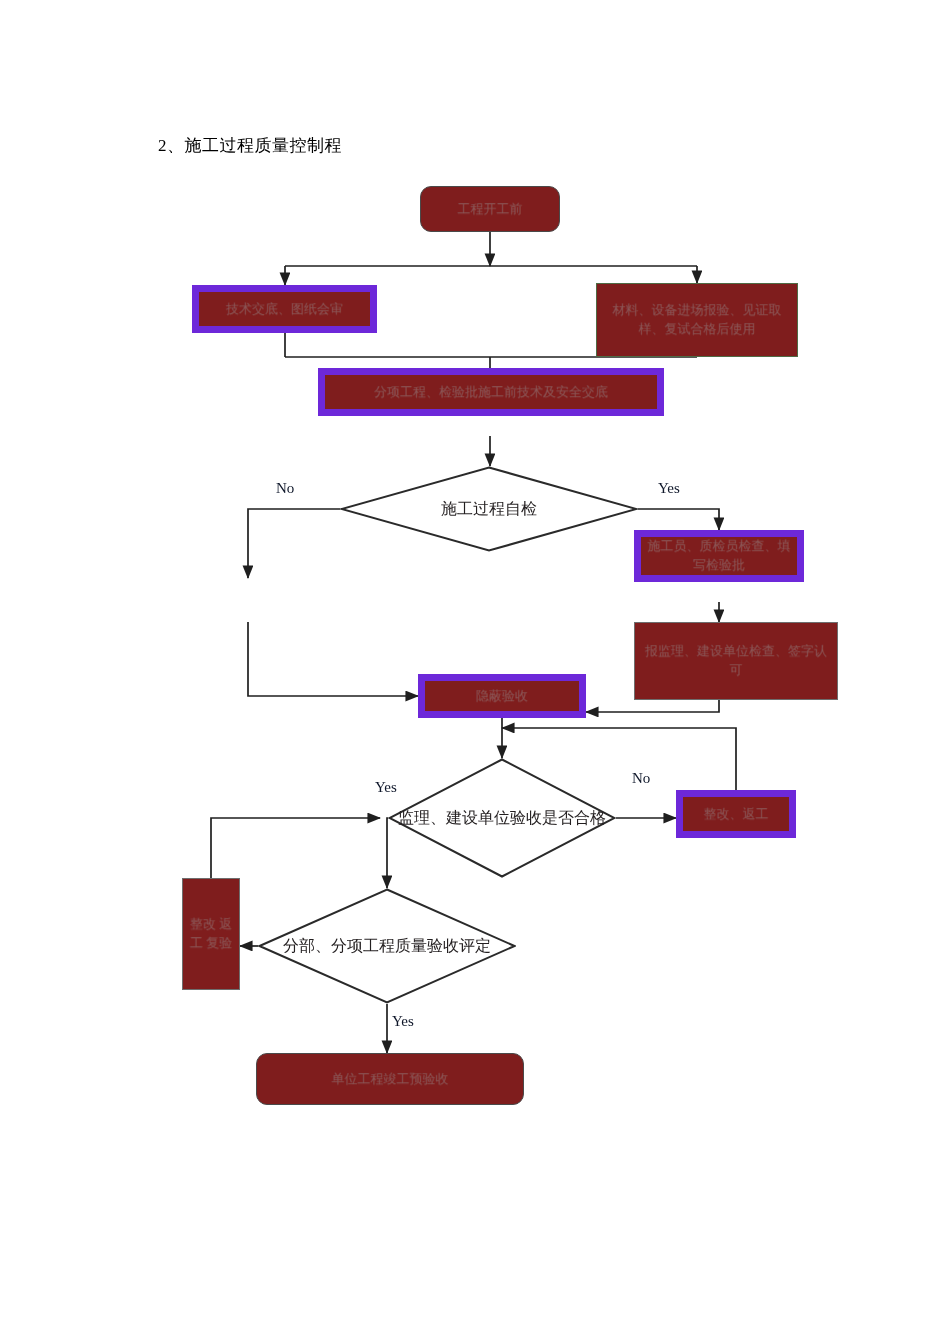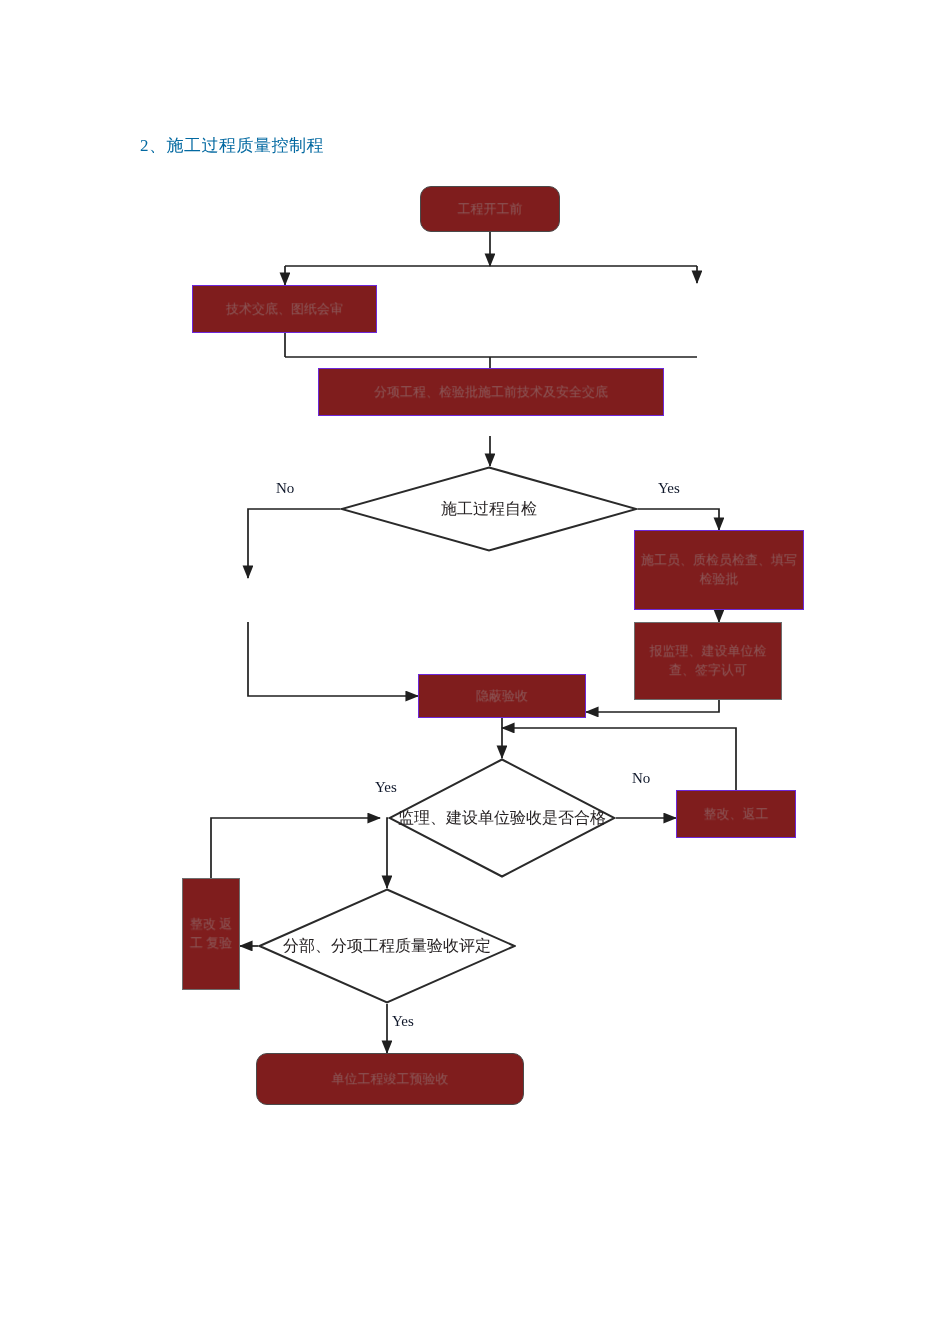--- a/index.html
+++ b/index.html
@@ -20,25 +20,25 @@
     position: absolute;
     left: 0; top: 0;
     width: 950px;
     height: 1318px;
     background: #ffffff;
   }
 
   
   #heading {
     position: absolute;
-    left: 140px;
+    left: 158px;
     top: 134px;
     font-size: 17px;
     letter-spacing: 0.5px;
-    color: #0369a1;
+    color: #000000;
     white-space: nowrap;
     font-family: "Liberation Serif", "DejaVu Serif", serif;
   }
 
   
   #flow {
     position: absolute;
     left: 0;
     top: 0;
     width: 950px;
@@ -63,21 +63,21 @@
     padding: 0 6px;
     color: rgba(140, 150, 160, 0.16);
     text-shadow:
        0.6px 0 0 rgba(200, 160, 110, 0.13),
       -0.6px 0 0 rgba(120, 170, 210, 0.13),
        0 0.5px 0 rgba(190, 190, 190, 0.10);
     user-select: none;
   }
 
   .rect {
-    border: 1px solid #6d28d9;
+    border: 7px solid #6d28d9;
   }
   .rect-green {
     border: 1px solid #4e6b45;
   }
   .rect-gray {
     border: 1px solid #6e6e6e;
   }
   .terminal {
     border: 1px solid #4a4a4a;
     border-radius: 11px;
@@ -192,38 +192,41 @@
     </svg>
 
     <div class="node terminal" style="left:420px; top:186px; width:140px; height:46px;">
       <span class="label">工程开工前</span>
     </div>
 
     <div class="node rect" style="left:192px; top:285px; width:185px; height:48px;">
       <span class="label">技术交底、图纸会审</span>
     </div>
 
+    <div class="node rect-green" style="left:596px; top:283px; width:202px; height:74px;">
+      <span class="label">材料、设备进场报验、见证取样、复试合格后使用</span>
+    </div>
 
     <div class="node rect" style="left:318px; top:368px; width:346px; height:48px;">
       <span class="label">分项工程、检验批施工前技术及安全交底</span>
     </div>
 
     <div class="diamond" style="left:340px; top:466px; width:298px; height:86px;">
       <svg class="dshape" viewBox="0 0 298 86" preserveAspectRatio="none" xmlns="http://www.w3.org/2000/svg">
         <polygon points="149,1.5 296.5,43 149,84.5 1.5,43" fill="#ffffff" stroke="#2a2a2a" stroke-width="2"></polygon>
       </svg>
       <span class="label">施工过程自检</span>
     </div>
 
 
-    <div class="node rect" style="left:634px; top:530px; width:170px; height:80px;">
+    <div class="node rect" style="left:634px; top:530px; width:170px; height:52px;">
       <span class="label">施工员、质检员检查、填写检验批</span>
     </div>
 
-    <div class="node rect-gray" style="left:634px; top:622px; width:148px; height:78px;">
+    <div class="node rect-gray" style="left:634px; top:622px; width:204px; height:78px;">
       <span class="label">报监理、建设单位检查、签字认可</span>
     </div>
 
     <div class="node rect" style="left:418px; top:674px; width:168px; height:44px;">
       <span class="label">隐蔽验收</span>
     </div>
 
     <div class="diamond" style="left:388px; top:758px; width:228px; height:120px;">
       <svg class="dshape" viewBox="0 0 228 120" preserveAspectRatio="none" xmlns="http://www.w3.org/2000/svg">
         <polygon points="114,1.5 226.5,60 114,118.5 1.5,60" fill="#ffffff" stroke="#2a2a2a" stroke-width="2"></polygon>

